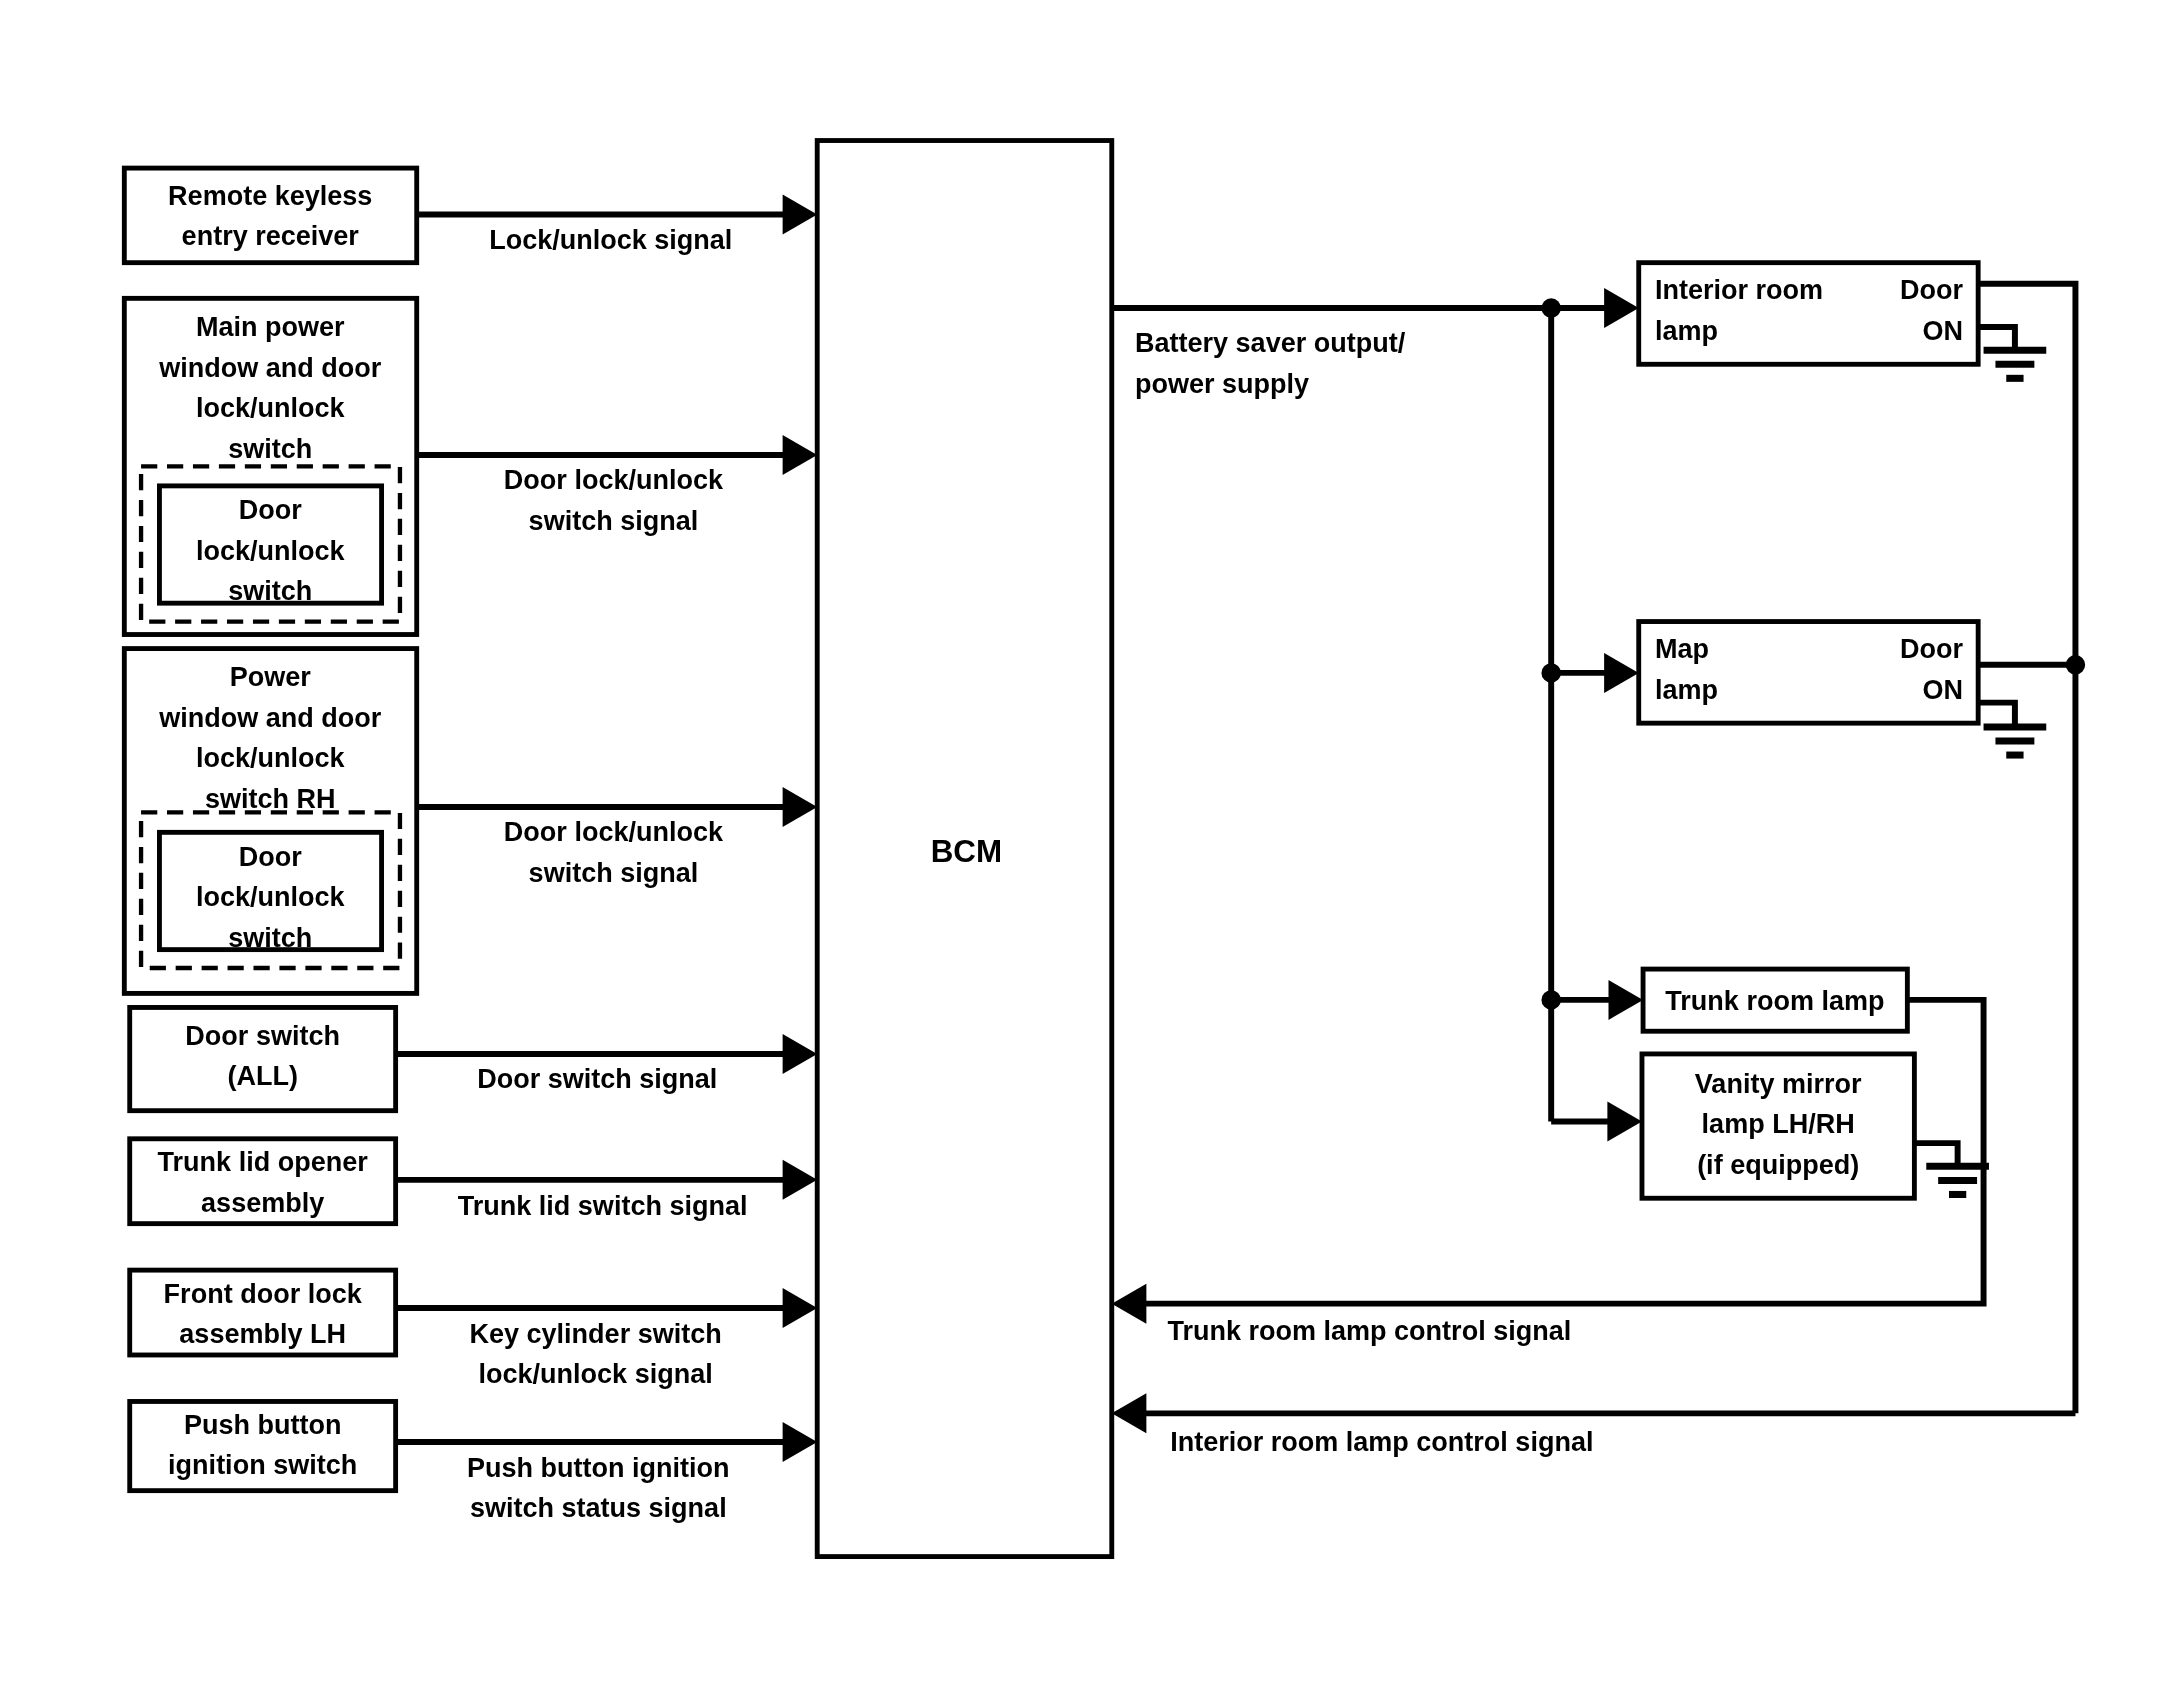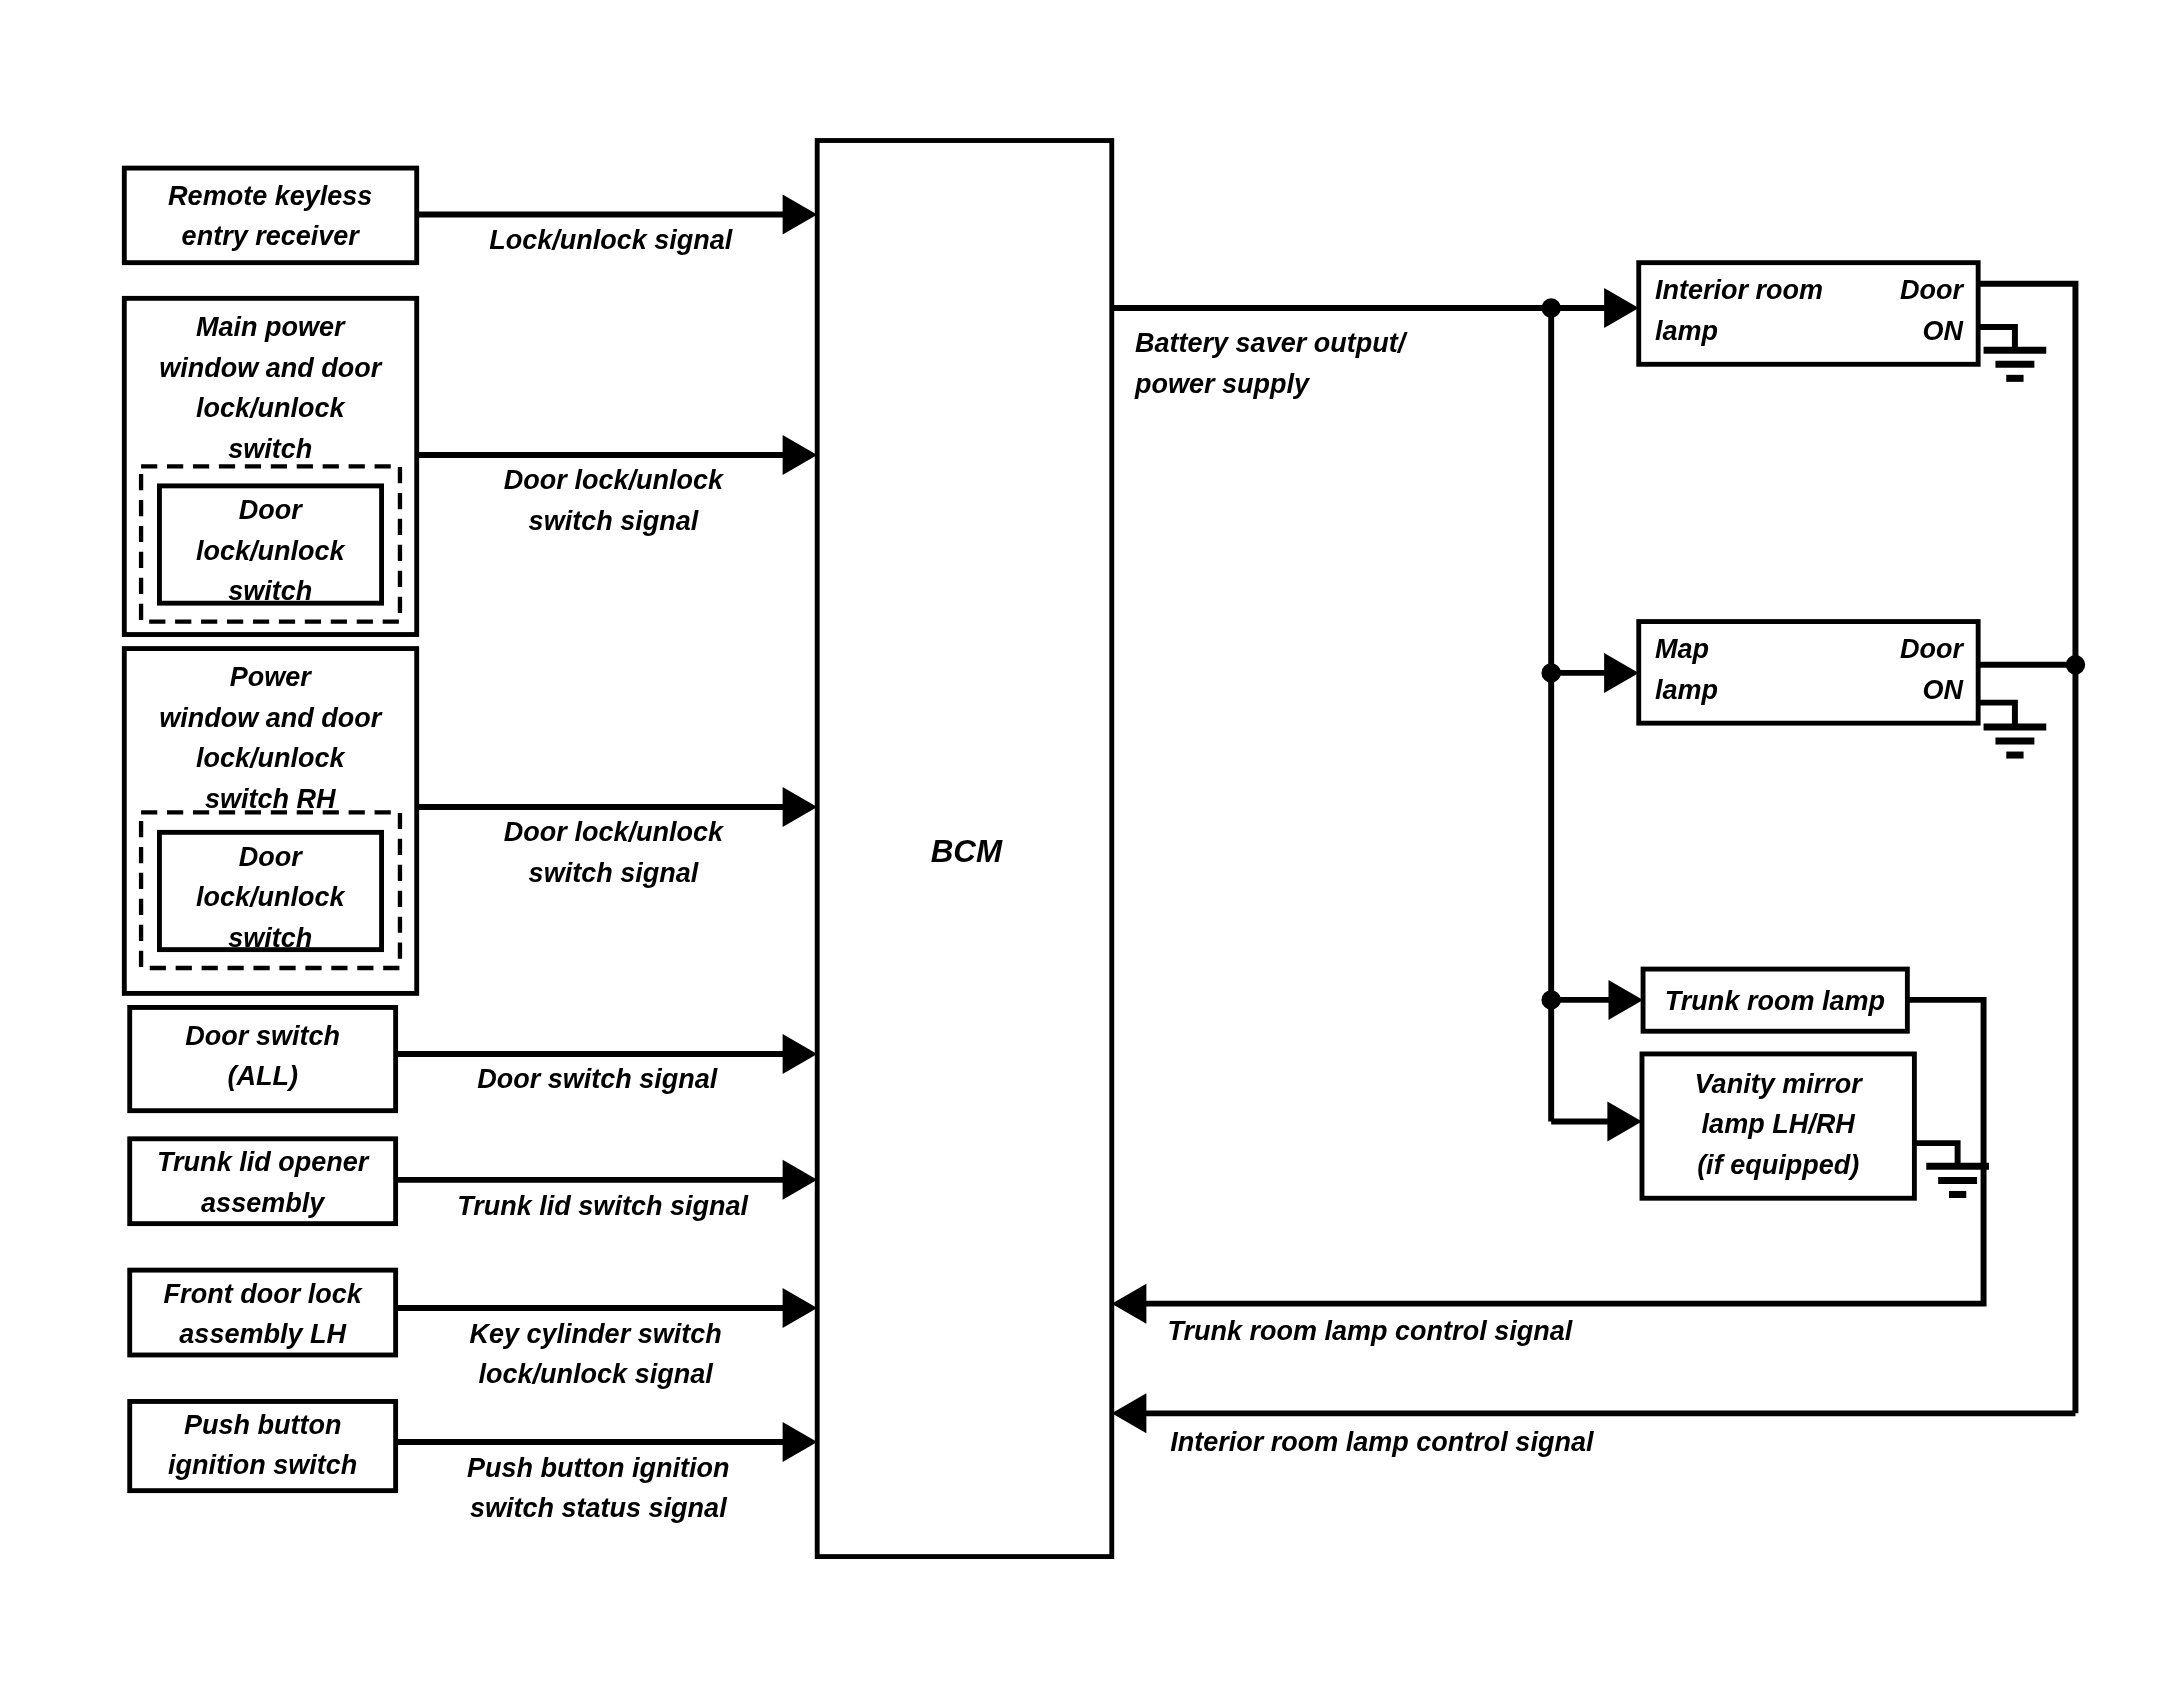--- a/index.html
+++ b/index.html
@@ -3,21 +3,20 @@
 <meta charset="utf-8">
 <style>
   html, body {
     margin: 0;
     padding: 0;
     background: #ffffff;
   }
   .diagram-wrap {
     width: 100%;
     background: #6d28d9;
-    font-style: italic;
   }
   svg {
     display: block;
     width: 100%;
     height: auto;
     background: #ffffff;
   }
   .box {
     fill: none;
     stroke: #000000;

